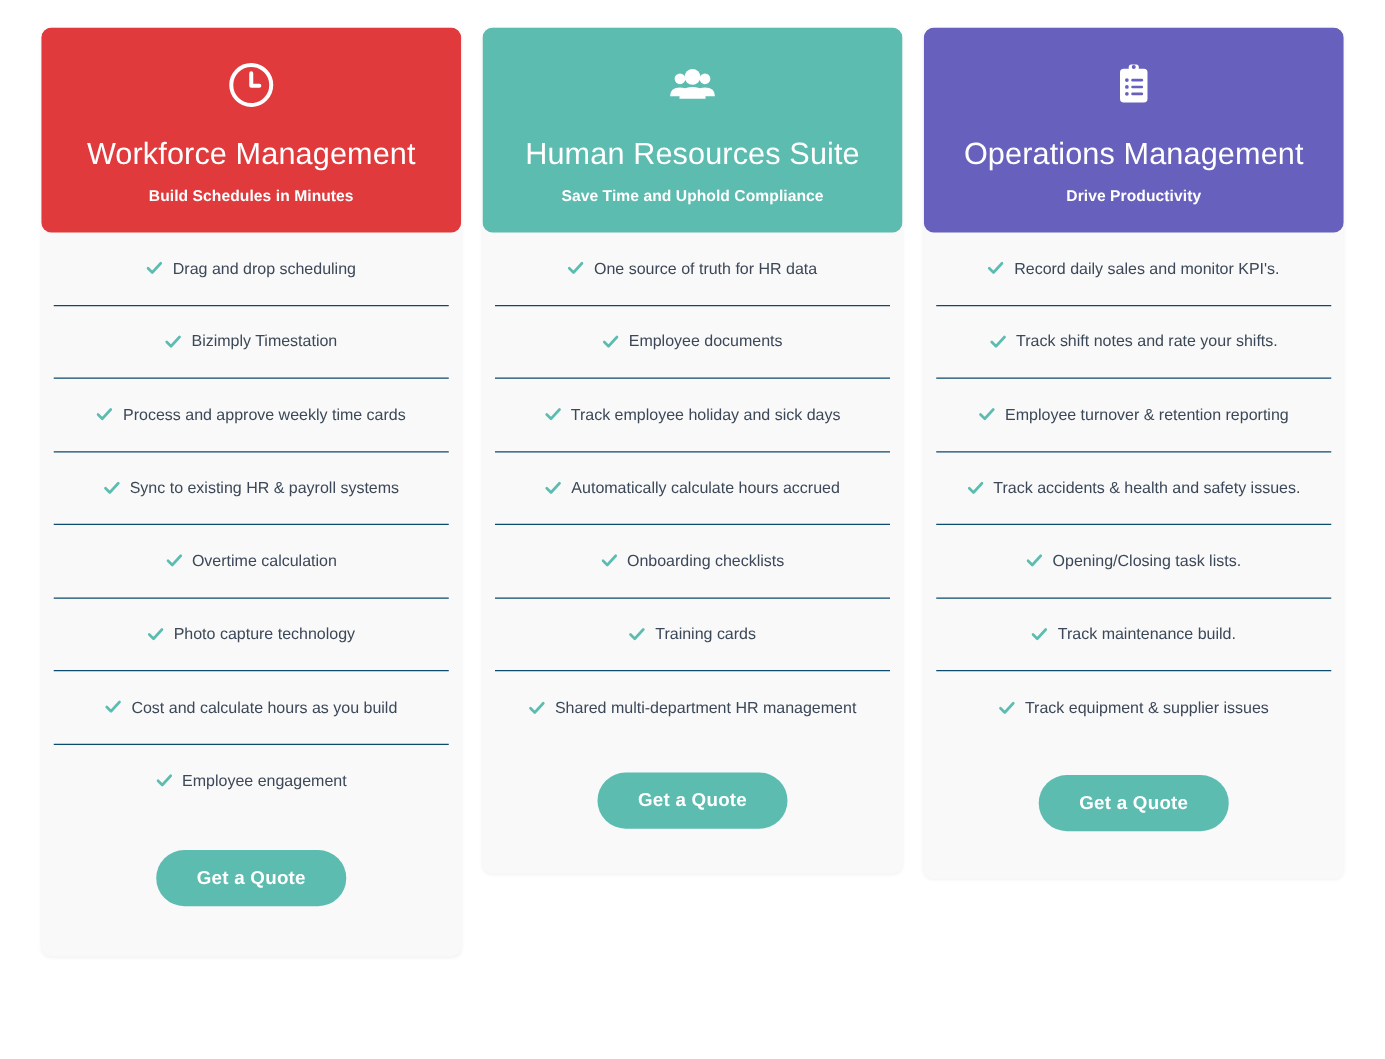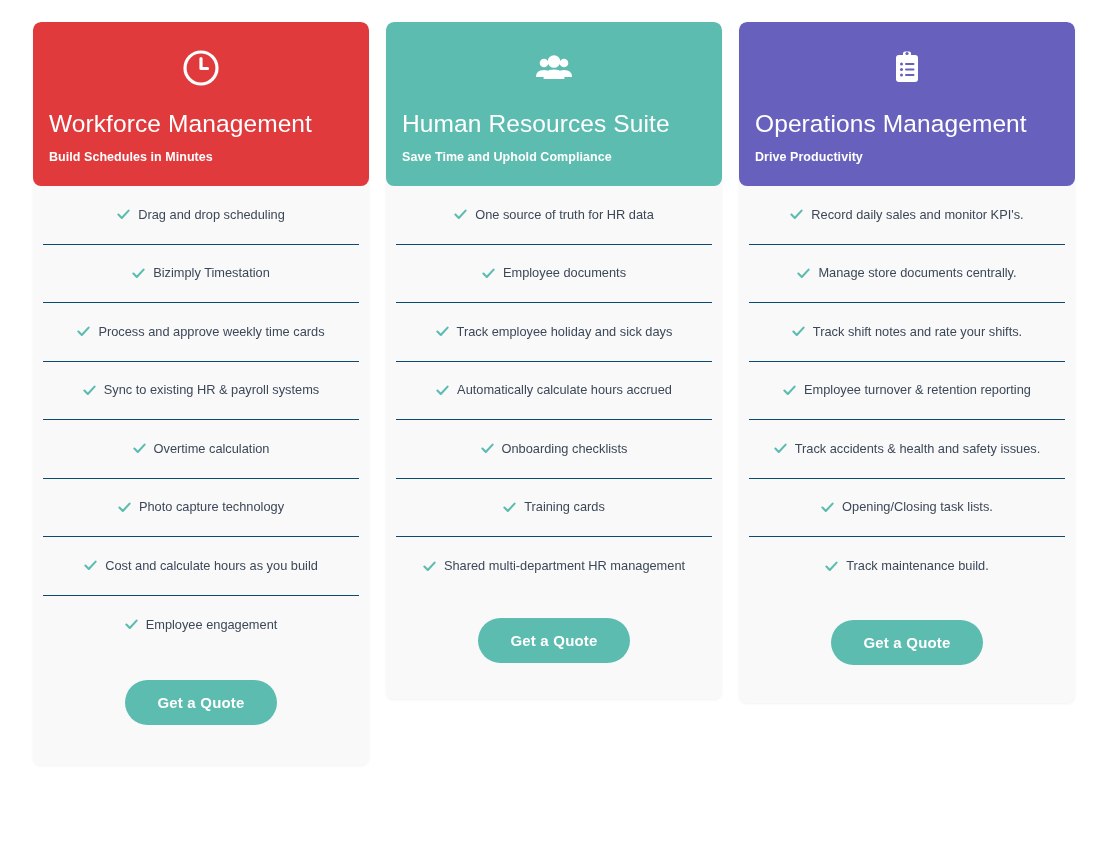--- a/index.html
+++ b/index.html
@@ -24,20 +24,21 @@
     background: #f9f9f9;
     border-radius: 8px;
     box-shadow: 0 1px 3px rgba(0,0,0,0.055);
     overflow: hidden;
     display: flex;
     flex-direction: column;
   }
   .card-header {
     border-radius: 8px;
     padding: 26px 16px 22px 16px;
+    text-align: center;
     color: #ffffff;
   }
   .card-icon {
     display: block;
     margin: 0 auto 22px auto;
     width: 40px;
     height: 40px;
     line-height: 0;
   }
   .card-icon svg { display: block; width: 40px; height: 40px; }
@@ -296,28 +297,20 @@
             </svg>
           </span>
         <span class="feature-text">Record daily sales and monitor KPI's.</span>
       </li>
       <li class="feature-item">
         <span class="check-icon">
             <svg viewBox="0 0 13 13" xmlns="http://www.w3.org/2000/svg">
               <path d="M1.4 6.6 L4.8 10 L11.6 2.6" fill="none" stroke="#5cbcb0" stroke-width="2.1" stroke-linecap="round" stroke-linejoin="round"></path>
             </svg>
           </span>
-        <span class="feature-text">Manage store documents centrally.</span>
-      </li>
-      <li class="feature-item">
-        <span class="check-icon">
-            <svg viewBox="0 0 13 13" xmlns="http://www.w3.org/2000/svg">
-              <path d="M1.4 6.6 L4.8 10 L11.6 2.6" fill="none" stroke="#5cbcb0" stroke-width="2.1" stroke-linecap="round" stroke-linejoin="round"></path>
-            </svg>
-          </span>
         <span class="feature-text">Track shift notes and rate your shifts.</span>
       </li>
       <li class="feature-item">
         <span class="check-icon">
             <svg viewBox="0 0 13 13" xmlns="http://www.w3.org/2000/svg">
               <path d="M1.4 6.6 L4.8 10 L11.6 2.6" fill="none" stroke="#5cbcb0" stroke-width="2.1" stroke-linecap="round" stroke-linejoin="round"></path>
             </svg>
           </span>
         <span class="feature-text">Employee turnover &amp; retention reporting</span>
       </li>
@@ -337,20 +330,28 @@
           </span>
         <span class="feature-text">Opening/Closing task lists.</span>
       </li>
       <li class="feature-item">
         <span class="check-icon">
             <svg viewBox="0 0 13 13" xmlns="http://www.w3.org/2000/svg">
               <path d="M1.4 6.6 L4.8 10 L11.6 2.6" fill="none" stroke="#5cbcb0" stroke-width="2.1" stroke-linecap="round" stroke-linejoin="round"></path>
             </svg>
           </span>
         <span class="feature-text">Track maintenance build.</span>
+      </li>
+      <li class="feature-item">
+        <span class="check-icon">
+            <svg viewBox="0 0 13 13" xmlns="http://www.w3.org/2000/svg">
+              <path d="M1.4 6.6 L4.8 10 L11.6 2.6" fill="none" stroke="#5cbcb0" stroke-width="2.1" stroke-linecap="round" stroke-linejoin="round"></path>
+            </svg>
+          </span>
+        <span class="feature-text">Track equipment &amp; supplier issues</span>
       </li>
     </ul>
     <div class="cta-wrap">
       <button class="cta-button">Get a Quote</button>
     </div>
   </div>
 
 </div>
 
 </body></html>

